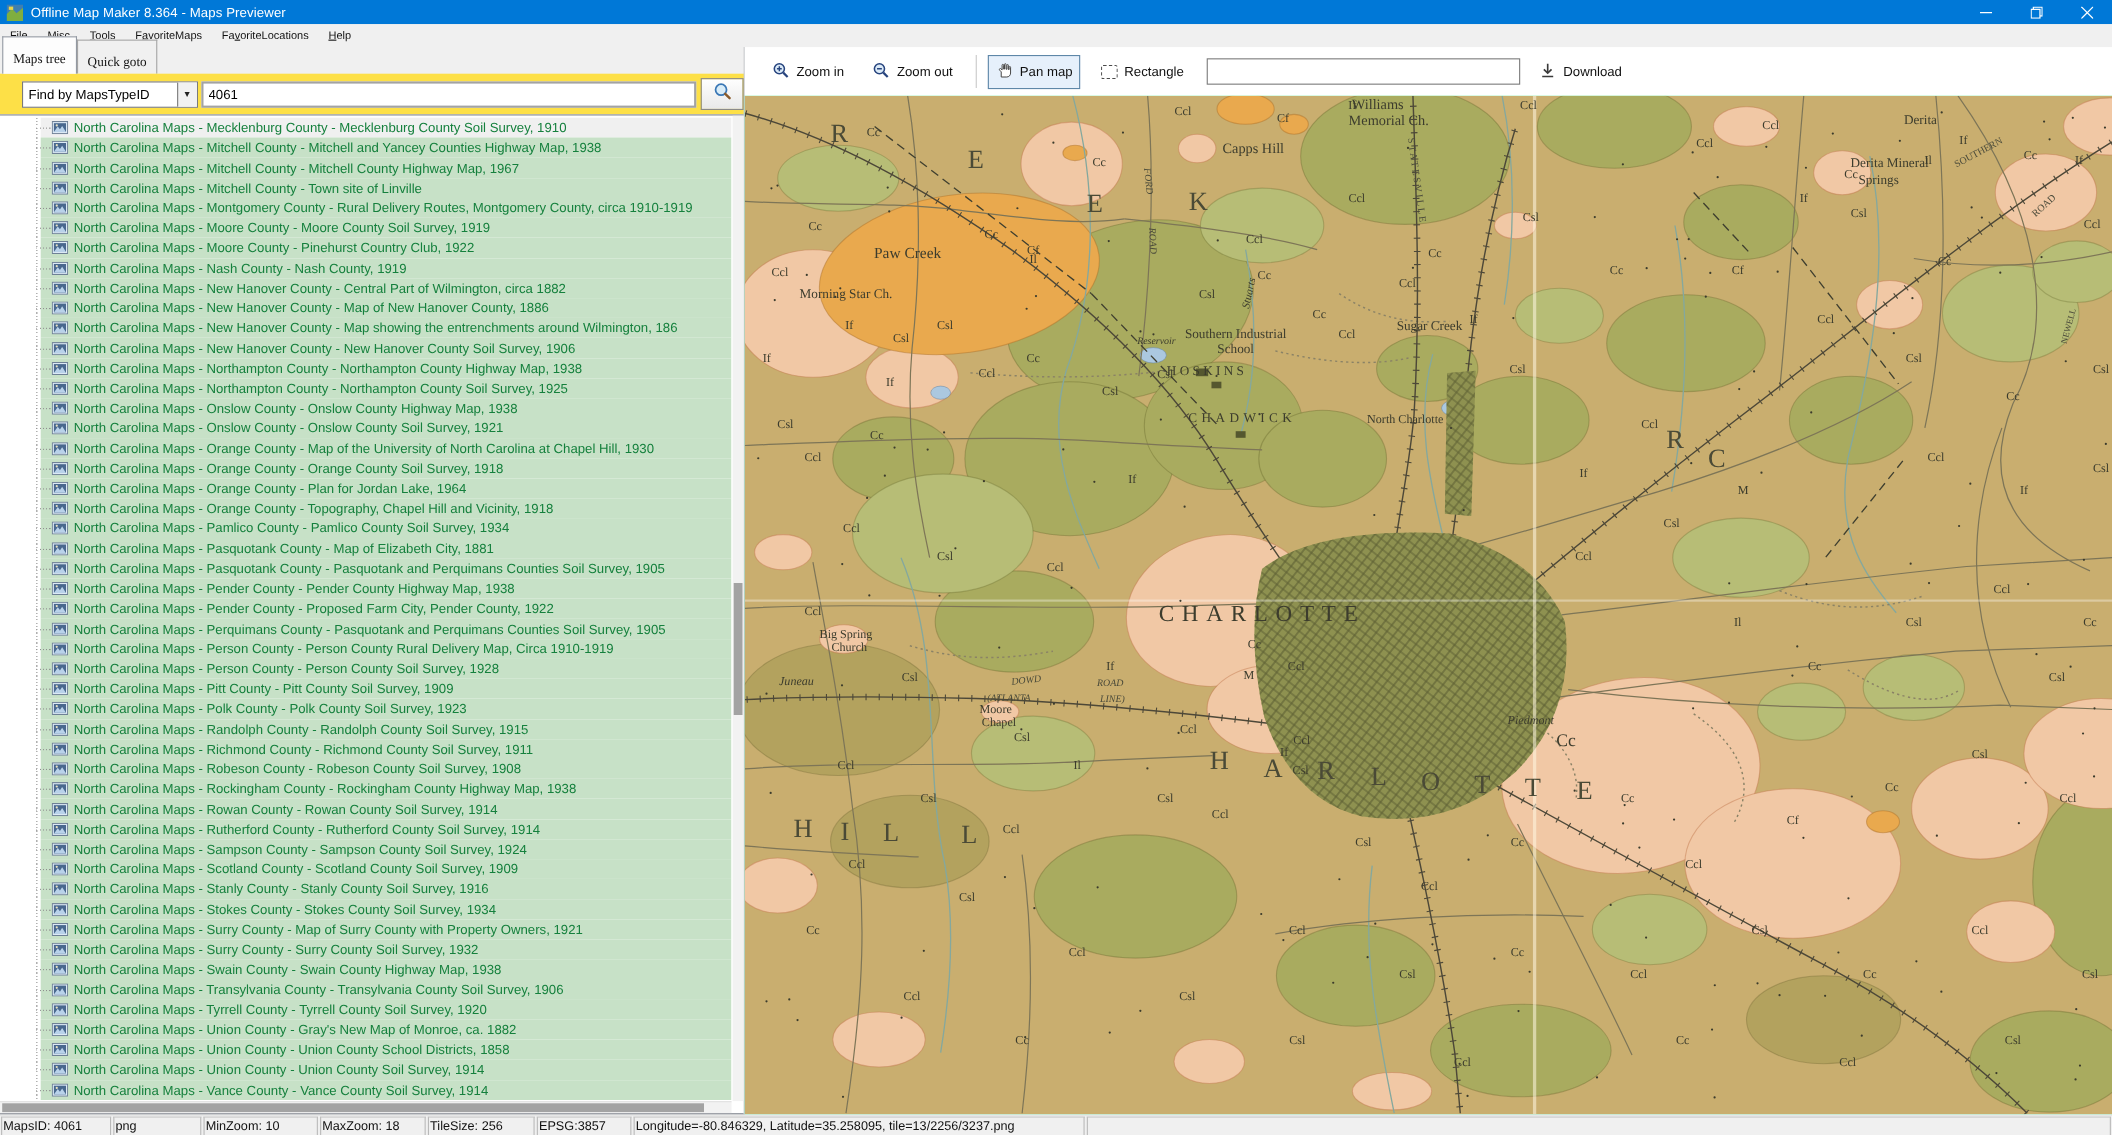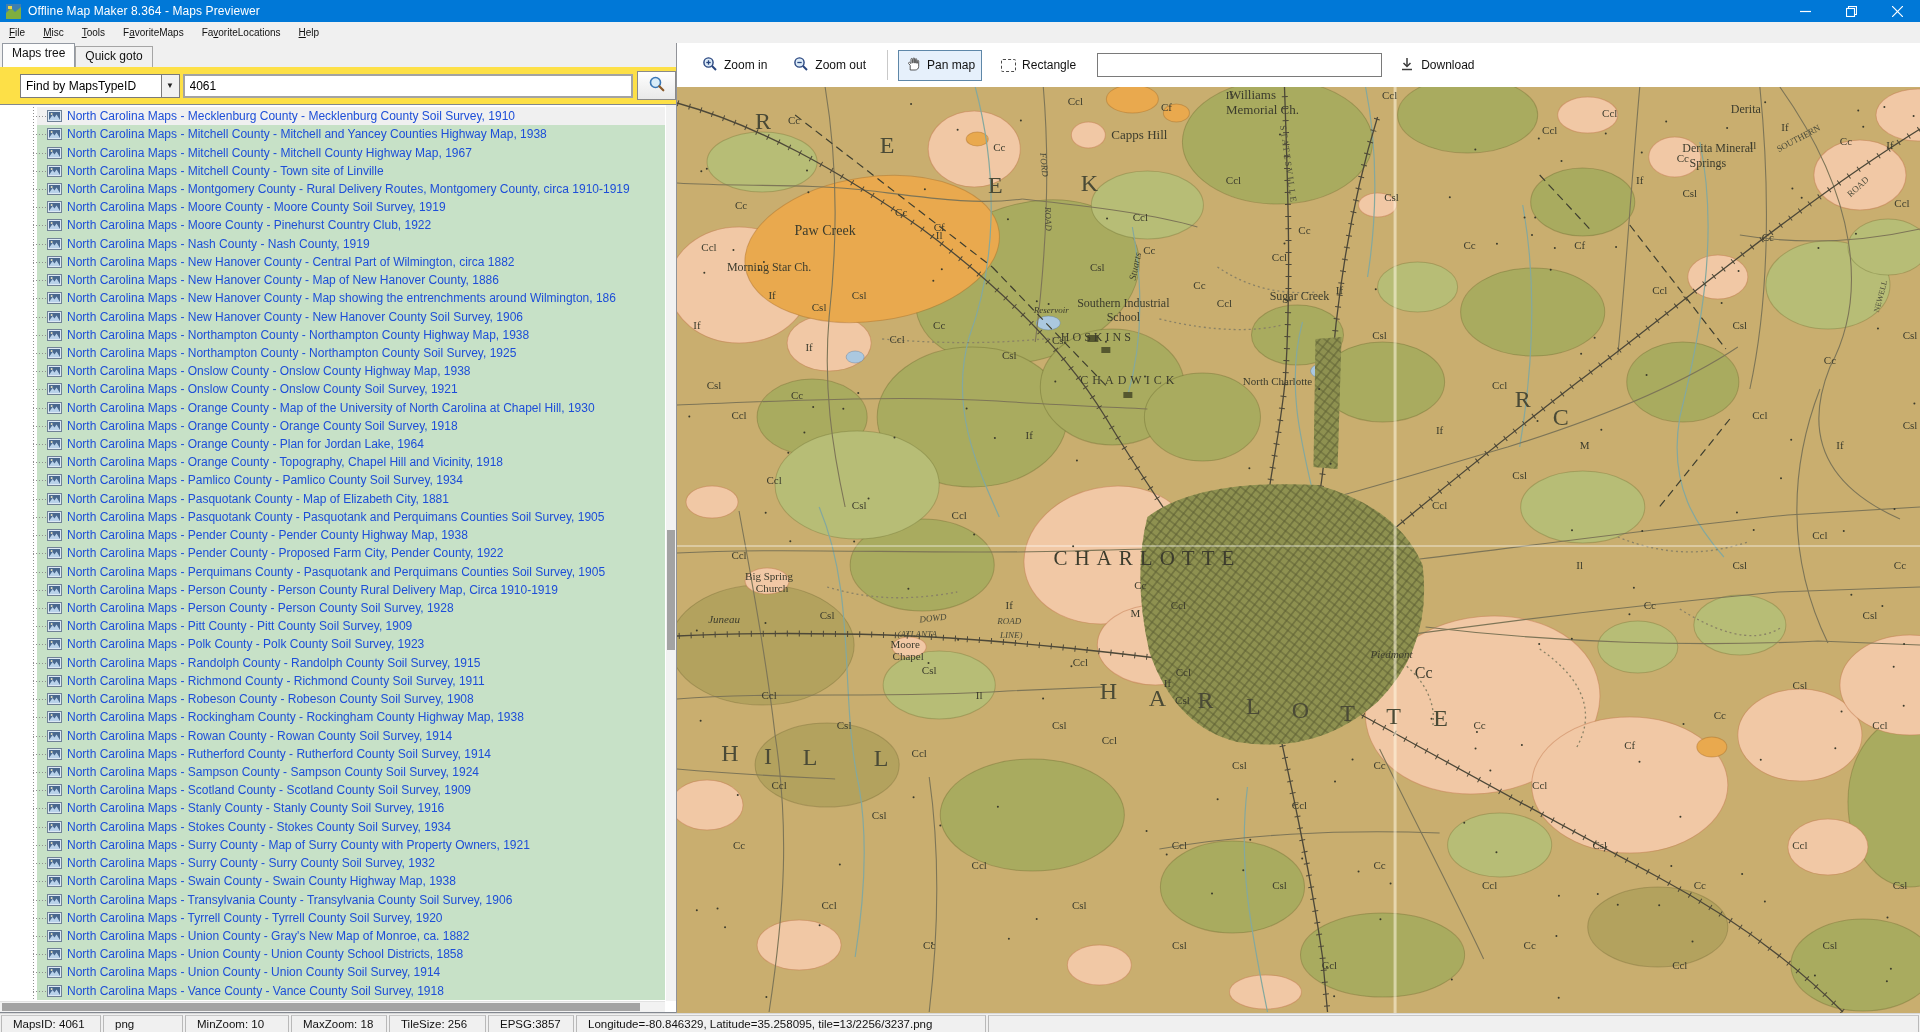--- a/index.html
+++ b/index.html
@@ -15,21 +15,21 @@
   .menubar{height:20px;background:#f0f0f0;display:flex;align-items:center;font-size:10px;color:#111;
            border-bottom:1px solid #f0f0f0;}
   .menuitem{padding:2px 9px;cursor:default;}
   .menuitem u{text-decoration:underline;}
   
   .body{display:flex;height:970px;}
   .left{width:677px;background:#f0f0f0;border-right:1px solid #919399;display:flex;flex-direction:column;box-sizing:border-box;}
   
   .tabs{height:24px;display:flex;align-items:flex-end;padding-left:2px;background:#f0f0f0;}
   .tab{font-size:12px;color:#111;background:#f0f0f0;border:1px solid #a5a5a5;border-bottom:none;
-       padding:2px 9px 3px 9px;height:15px;margin-top:4px;}
+       padding:12px 9px 3px 9px;height:15px;margin-top:4px;font-family:Liberation Serif, serif;}
   .tab.active{background:#fdfdfd;height:18px;position:relative;z-index:2;border-color:#9399a2;}
   
   .searchrow{height:37px;display:flex;align-items:center;padding-left:20px;background:#fde047;}
   .combo{width:160px;height:24px;background:#fff;border:1px solid #7a7a7a;display:flex;align-items:center;
          font-size:12px;box-sizing:border-box;}
   .combo .cval{flex:1;padding-left:5px;white-space:nowrap;overflow:hidden;}
   .combo .cbtn{width:17px;height:100%;border-left:1px solid #7a7a7a;background:#f1f1f1;display:flex;
                align-items:center;justify-content:center;font-size:8px;color:#222;}
   .searchinput{width:452px;height:24px;border:2px solid #a3a3a3;background:#fff;font-size:12px;
                padding:0 0 0 5px;margin-left:3px;box-sizing:border-box;font-family:"Liberation Sans",sans-serif;outline:none;}
@@ -37,21 +37,21 @@
              display:flex;align-items:center;justify-content:center;}
   
   .tree{flex:1;position:relative;background:#fff;border:1px solid #82878f;border-left:none;border-right:none;overflow:hidden;}
   .rows{position:absolute;left:0;top:0;right:11px;bottom:11px;padding-top:2px;overflow:hidden;}
   .vline{position:absolute;left:33px;top:2px;bottom:12px;width:1px;z-index:1;
          background:repeating-linear-gradient(to bottom,#8f8f8f 0 1px,transparent 1px 3px);}
   .treerow{position:relative;height:18.22px;display:flex;align-items:stretch;padding-left:37px;}
   .treerow::before{content:"";position:absolute;left:33px;top:50%;width:13px;height:1px;
          background:repeating-linear-gradient(to right,#8f8f8f 0 1px,transparent 1px 3px);}
   .rowband{flex:1;display:flex;align-items:center;gap:5px;background:#c7e1c7;padding-left:10px;
-           white-space:nowrap;overflow:hidden;font-size:12px;color:#1d4ed8;}
+           white-space:nowrap;overflow:hidden;font-size:12px;color:#15803d;}
   .treerow.sel .rowband{background:#f0f0f0;}
   .nodeicon{flex:0 0 auto;display:flex;}
   
   .vscroll{position:absolute;right:0;top:0;bottom:11px;width:10px;background:#f2f2f2;}
   .vthumb{position:absolute;left:1px;width:8px;top:425px;height:120px;background:#a3a3a3;}
   .hscroll{position:absolute;left:0;right:11px;bottom:0;height:10px;background:#f2f2f2;border-top:1px solid #e2e2e2;}
   .hthumb{position:absolute;top:1px;height:8px;left:2px;width:638px;background:#a3a3a3;}
   
   .right{flex:1;background:#fff;display:flex;flex-direction:column;min-width:0;}
   .maptoolbar{height:44px;display:flex;align-items:center;padding-left:18px;background:#fff;font-size:12px;color:#111;}
@@ -59,21 +59,21 @@
   .tbtn.pressed{border:1px solid #5e87a8;background:#e6f0fb;}
   .tsep{width:1px;height:30px;background:#c9c9c9;margin:0 10px 0 2px;}
   .tb-input{width:285px;height:24px;border:1px solid #7a7a7a;background:#fff;margin:0 10px 0 2px;
             font-size:12px;padding-left:4px;box-sizing:border-box;font-family:"Liberation Sans",sans-serif;outline:none;}
   .rect-ico{width:13px;height:11px;border:1.4px dashed #4a4a4a;border-radius:2px;}
   .map{position:relative;flex:1;overflow:hidden;background:#86efac;}
   .map svg{position:absolute;inset:0;}
   
   .statusbar{height:20px;background:#f0f0f0;display:flex;align-items:stretch;font-size:11.5px;color:#111;
              border-top:1px solid #d8d8d8;}
-  .sb-cell{display:flex;align-items:center;padding-left:11px;border:1px solid #b9b9b9;border-top-color:#c7c7c7;
+  .sb-cell{display:flex;align-items:center;padding-left:1px;border:1px solid #b9b9b9;border-top-color:#c7c7c7;
            margin:1px 1px 1px 1px;box-sizing:border-box;background:#f0f0f0;white-space:nowrap;overflow:hidden;}
   .sb-cell:nth-child(1){width:100px;}
   .sb-cell:nth-child(2){width:80px;}
   .sb-cell:nth-child(3){width:104px;}
   .sb-cell:nth-child(4){width:96px;}
   .sb-cell:nth-child(5){width:97px;}
   .sb-cell:nth-child(6){width:86px;}
   .sb-cell:nth-child(7){width:410px;}
   .sb-cell:nth-child(8){flex:1;}
   
@@ -790,21 +790,21 @@
             <div class="treerow">
     <div class="rowband">
       <span class="nodeicon">
         <svg width="15" height="12">
                     <rect x="0.5" y="0.5" width="14" height="11" fill="#dce9f5" stroke="#6f8196"></rect>
                     <rect x="2" y="2" width="11" height="8" fill="#49688e"></rect>
                     <path d="M2,10 L5.5,5 L7.5,7.5 L9.5,4.5 L13,10 Z" fill="#b9d2ea"></path>
                     <circle cx="4.6" cy="4" r="1" fill="#e8e2c2"></circle>
                   </svg>
       </span>
-      <span class="rowtext">North Carolina Maps - Vance County - Vance County Soil Survey, 1918</span>
+      <span class="rowtext">North Carolina Maps - Vance County - Vance County Soil Survey, 1914</span>
     </div>
   </div>
           </div>
         <div class="vscroll">
             <div class="vthumb"></div>
           </div>
         <div class="hscroll">
             <div class="hthumb"></div>
           </div>
       </div>

